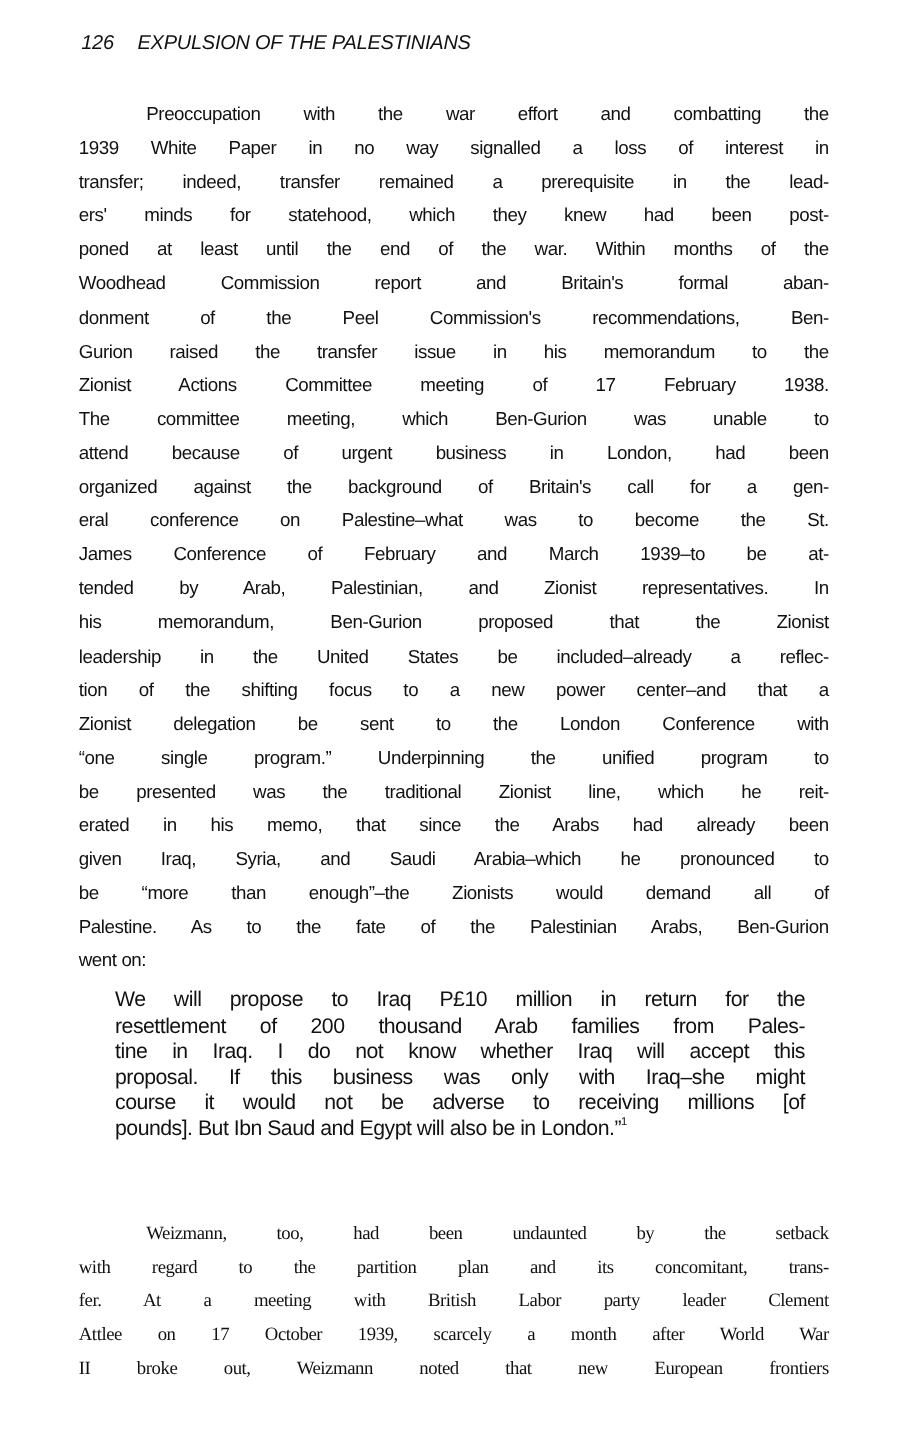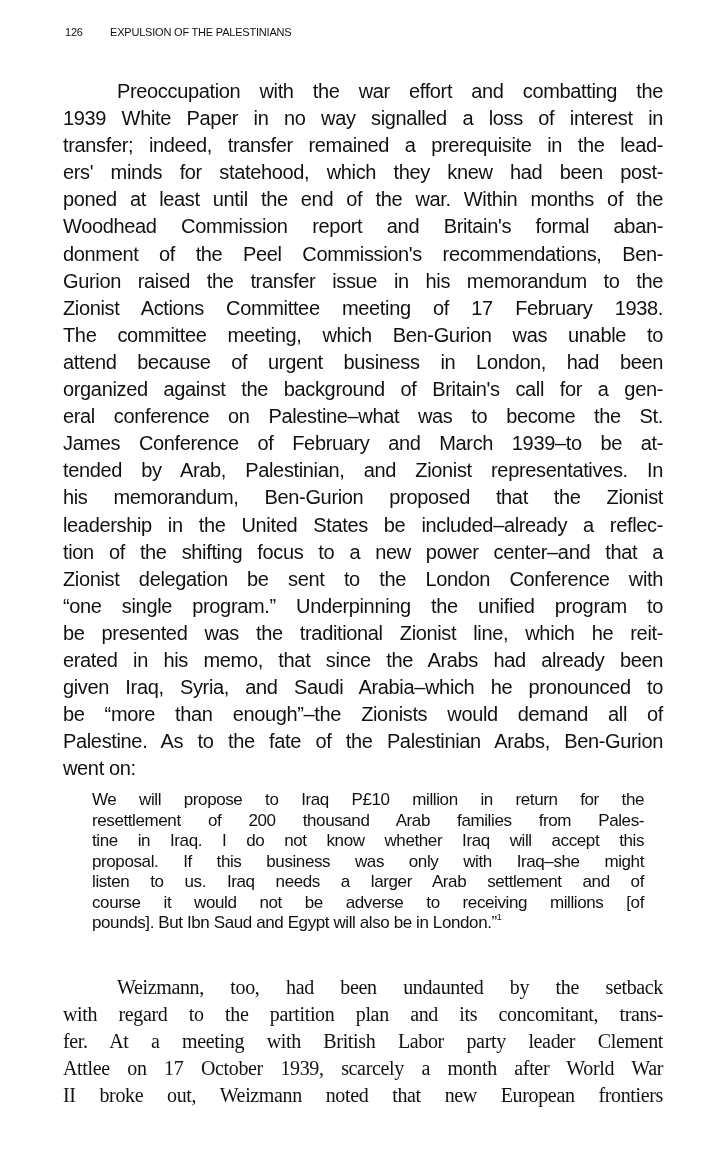--- a/index.html
+++ b/index.html
@@ -1,21 +1,21 @@
 <!DOCTYPE html>
 <html><head>
 <meta charset="utf-8">
 <style>
   html, body { margin: 0; padding: 0; background: #ffffff; }
   body { width: 727px; height: 1164px; position: relative; overflow: hidden;
          font-family: "Liberation Sans", "DejaVu Sans", sans-serif; color: #111; }
-  .header { position: absolute; top: 26px; left: 65px; font-size: 11px; letter-spacing: -0.2px; white-space: nowrap; }
+  .header { position: absolute; top: 26px; left: 65px; font-size: 16px; letter-spacing: -0.2px; white-space: nowrap; font-style: italic; }
   .header .pageno { display: inline-block; width: 45px; }
   .body-text { position: absolute; left: 63px; width: 600px; }
-  .line { height: 27.1px; line-height: 27px; font-size: 20px; white-space: nowrap;
+  .line { height: 27.1px; line-height: 27px; font-size: 15px; white-space: nowrap;
           text-align: justify; text-align-last: justify; letter-spacing: -0.35px; }
   .line.last { text-align-last: left; }
   .line.indent { padding-left: 54px; }
   .p1 { top: 78px; }
   .quote { position: absolute; left: 92px; width: 552px; top: 790px; }
   .qline { height: 20.5px; line-height: 20.5px; font-size: 17px; white-space: nowrap;
            text-align: justify; text-align-last: justify; letter-spacing: -0.4px; }
   .qline.last { text-align-last: left; }
   .p2 { top: 974px; font-family: Liberation Serif, serif; }
   sup { font-size: 9px; vertical-align: top; line-height: 1; }
@@ -54,21 +54,20 @@
   <div class="line">be “more than enough”–the Zionists would demand all of</div>
   <div class="line">Palestine. As to the fate of the Palestinian Arabs, Ben-Gurion</div>
   <div class="line last">went on:</div>
 </div>
 
 <div class="quote">
   <div class="qline">We will propose to Iraq P£10 million in return for the</div>
   <div class="qline">resettlement of 200 thousand Arab families from Pales-</div>
   <div class="qline">tine in Iraq. I do not know whether Iraq will accept this</div>
   <div class="qline">proposal. If this business was only with Iraq–she might</div>
-  <div class="qline">listen to us. Iraq needs a larger Arab settlement and of</div>
   <div class="qline">course it would not be adverse to receiving millions [of</div>
   <div class="qline last"><span>pounds]. But Ibn Saud and Egypt will also be in London.”</span><sup>1</sup></div>
 </div>
 
 <div class="body-text p2">
   <div class="line indent">Weizmann, too, had been undaunted by the setback</div>
   <div class="line">with regard to the partition plan and its concomitant, trans-</div>
   <div class="line">fer. At a meeting with British Labor party leader Clement</div>
   <div class="line">Attlee on 17 October 1939, scarcely a month after World War</div>
   <div class="line">II broke out, Weizmann noted that new European frontiers</div>

